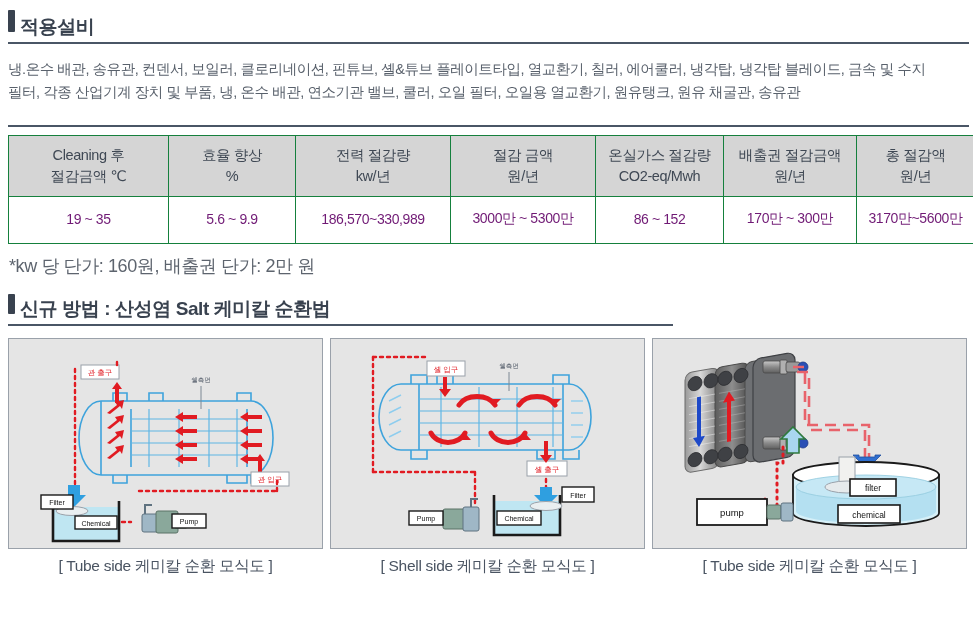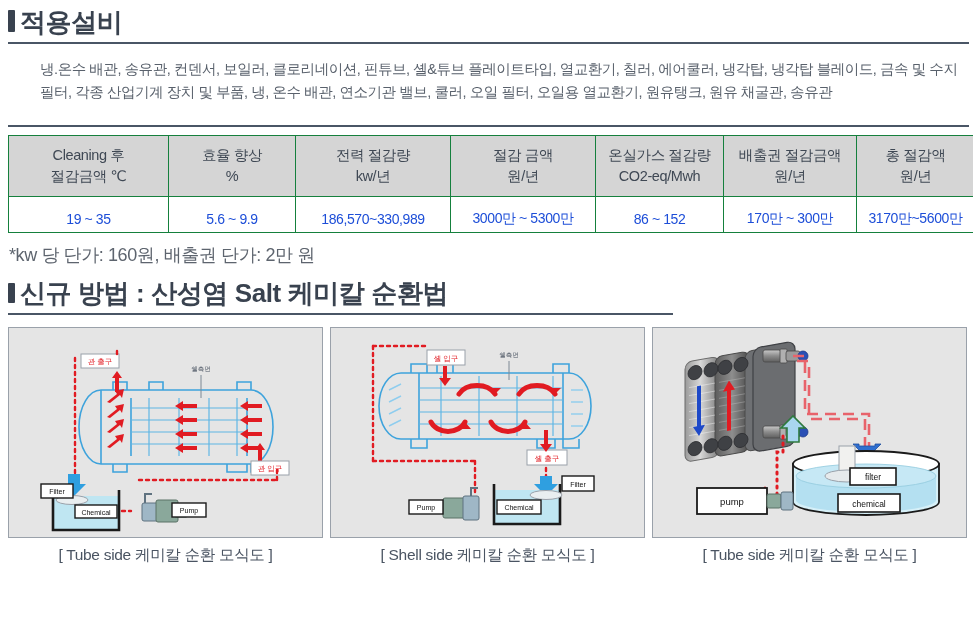--- a/index.html
+++ b/index.html
@@ -19,21 +19,21 @@
     position:relative;
     display:flex;align-items:flex-end;
     padding-left:14px;
     box-sizing:border-box;
   }
   .sec-head .bar{
     position:absolute;left:2px;top:2px;bottom:6px;
     width:7px;background:#39424f;border-radius:1px;
   }
   .sec-head .txt{
-    font-size:26px;font-weight:bold;color:#39424f;
+    font-size:19px;font-weight:bold;color:#39424f;
     line-height:1.15;letter-spacing:-0.4px;
     white-space:nowrap;
   }
   .sec-rule{
     height:2px;background:#4a5666;margin-top:4px;
   }
 
   
   .para{
     font-size:14.5px;color:#59616c;line-height:1.62;
@@ -58,23 +58,23 @@
   table.savings th{
     background:#d5d5d5;
     color:#3f4854;
     font-size:14.5px;font-weight:normal;
     line-height:1.42;
     padding:9px 2px 10px;
   }
   table.savings th .l2{display:block;}
   table.savings td{
     background:#ffffff;
-    color:#1d4ed8;
+    color:#701a75;
     font-size:14px;
-    padding:13px 2px 4px;
+    padding:13px 2px 15px;
   }
 
   .note{
     font-size:18px;color:#5d646e;letter-spacing:-0.4px;
     padding-left:3px;
   }
 
   
   .panels{display:flex;gap:7px;padding-left:2px;}
   .panel{
@@ -103,21 +103,21 @@
 
 <div class="page">
 
   <div style="height:8px"></div>
   <div class="sec-head" style="height:30px;">
     <span class="bar"></span>
     <span class="txt">적용설비</span>
   </div>
   <div class="sec-rule" style="width:961px;margin-left:2px;"></div>
 
-  <div class="para" style="margin-top:14px;margin-left:32px;">
+  <div class="para" style="margin-top:14px;">
     <div>냉.온수 배관, 송유관, 컨덴서, 보일러, 클로리네이션, 핀튜브, 셸&amp;튜브 플레이트타입, 열교환기, 칠러, 에어쿨러, 냉각탑, 냉각탑 블레이드, 금속 및 수지</div>
     <div>필터, 각종 산업기계 장치 및 부품, 냉, 온수 배관, 연소기관 밸브, 쿨러, 오일 필터, 오일용 열교환기, 원유탱크, 원유 채굴관, 송유관</div>
   </div>
 
   <div style="height:16px"></div>
   <div class="sec-rule" style="width:961px;margin-left:2px;"></div>
 
   <div style="height:8px"></div>
   <table class="savings">
     <colgroup>

